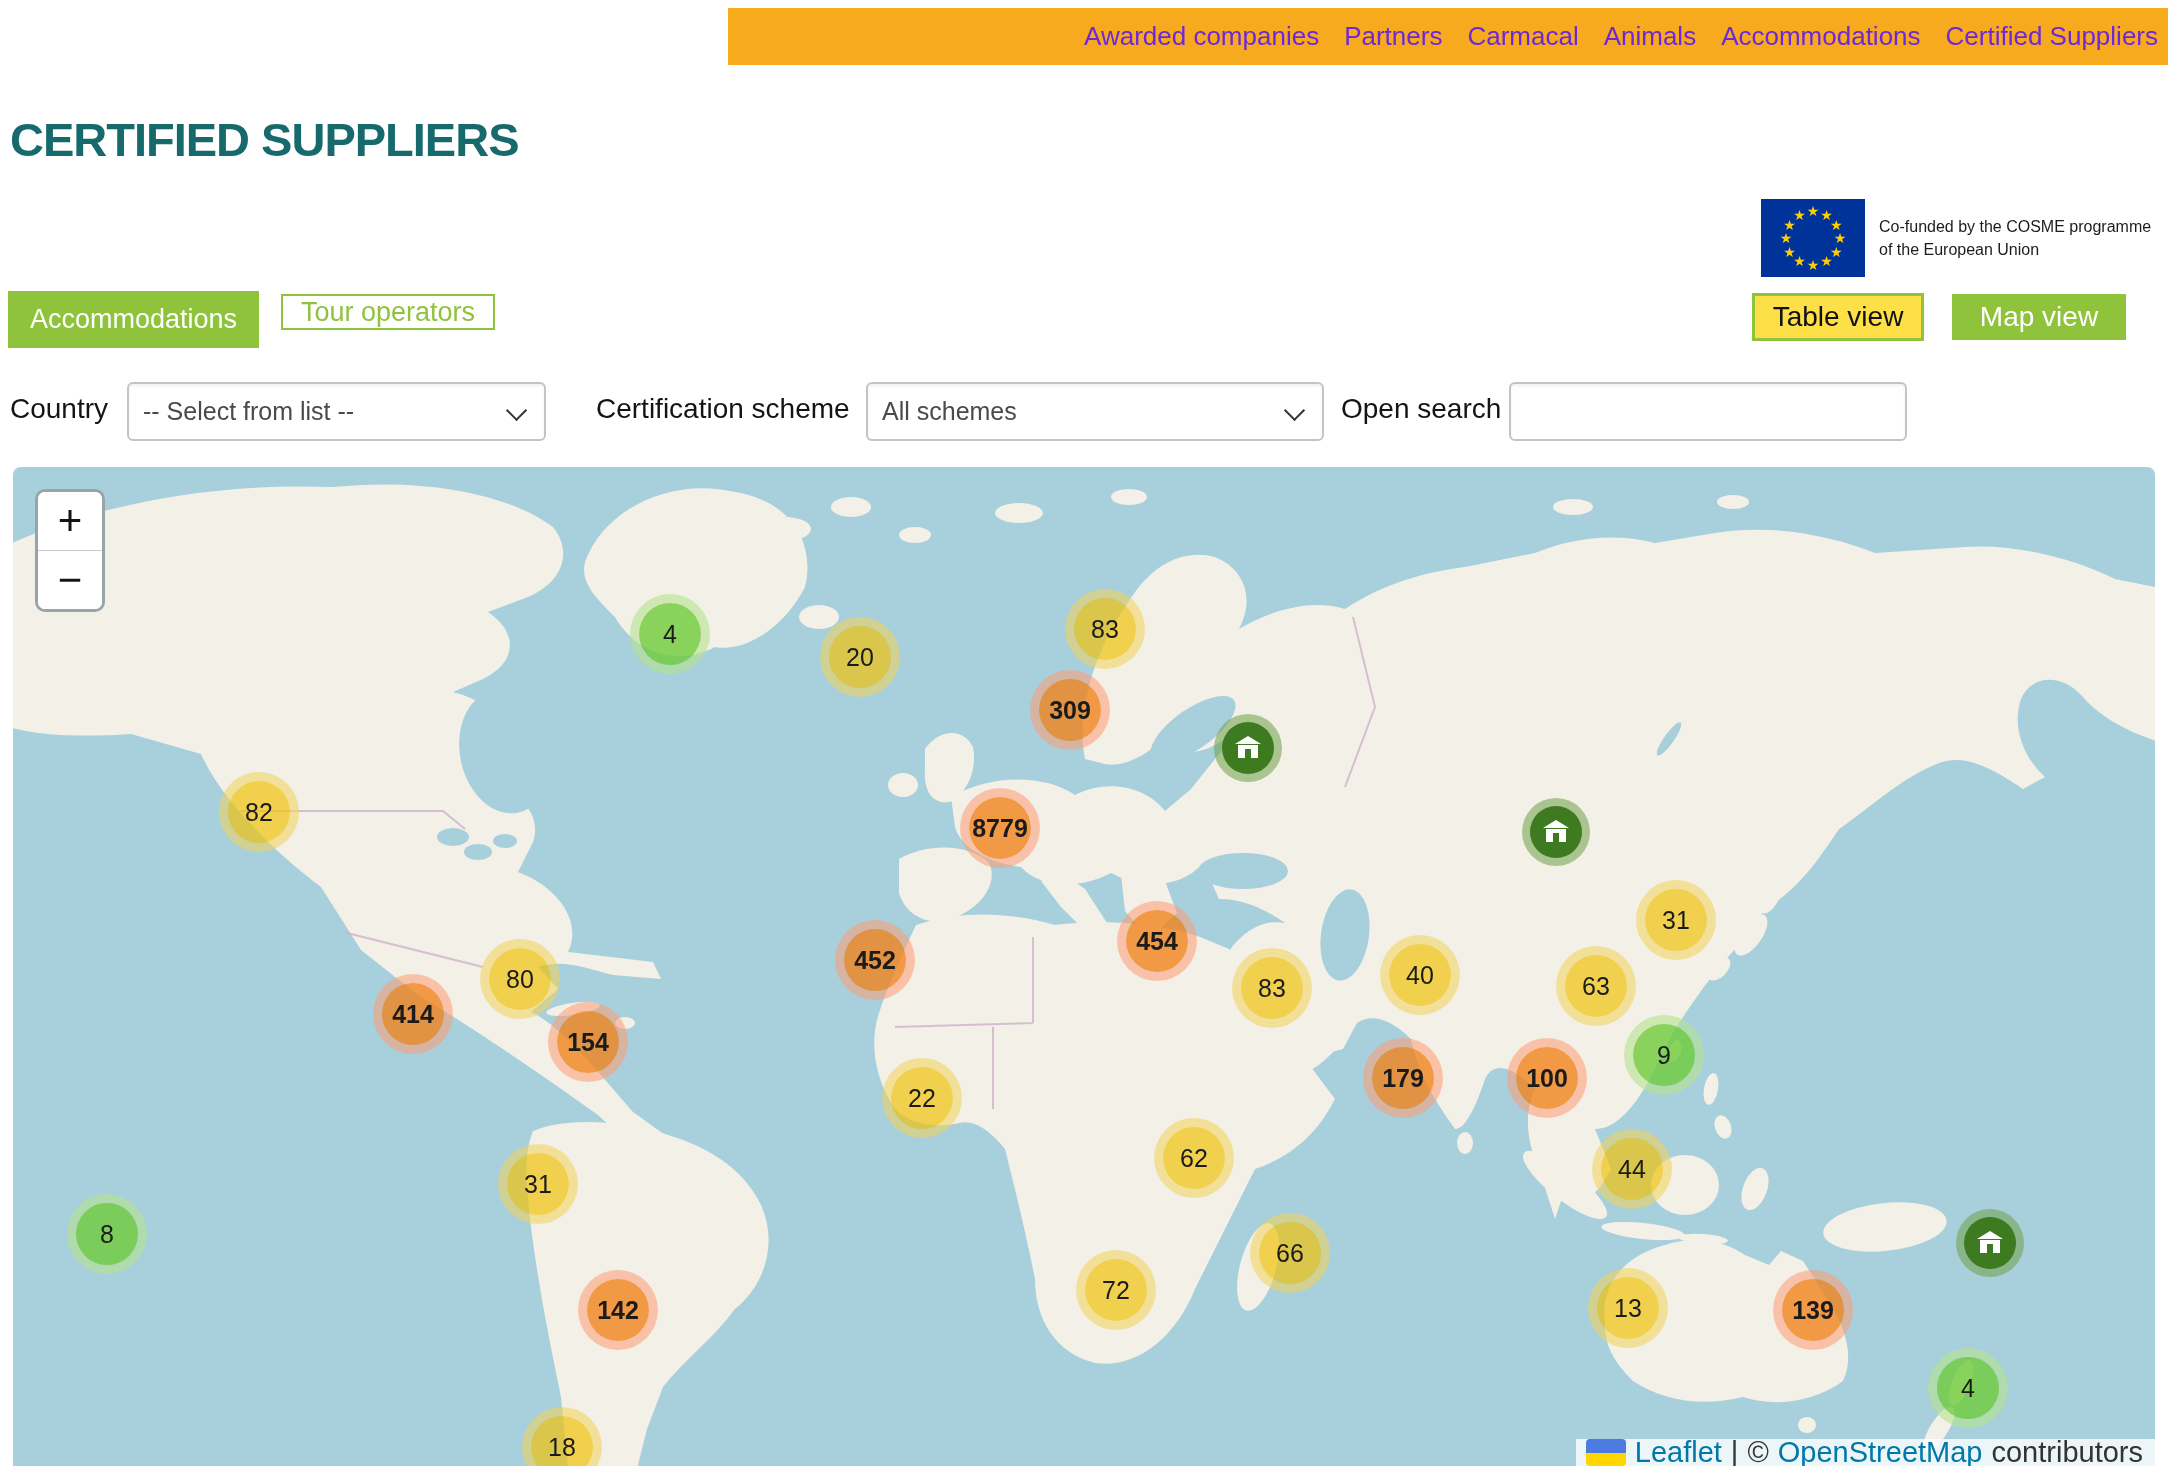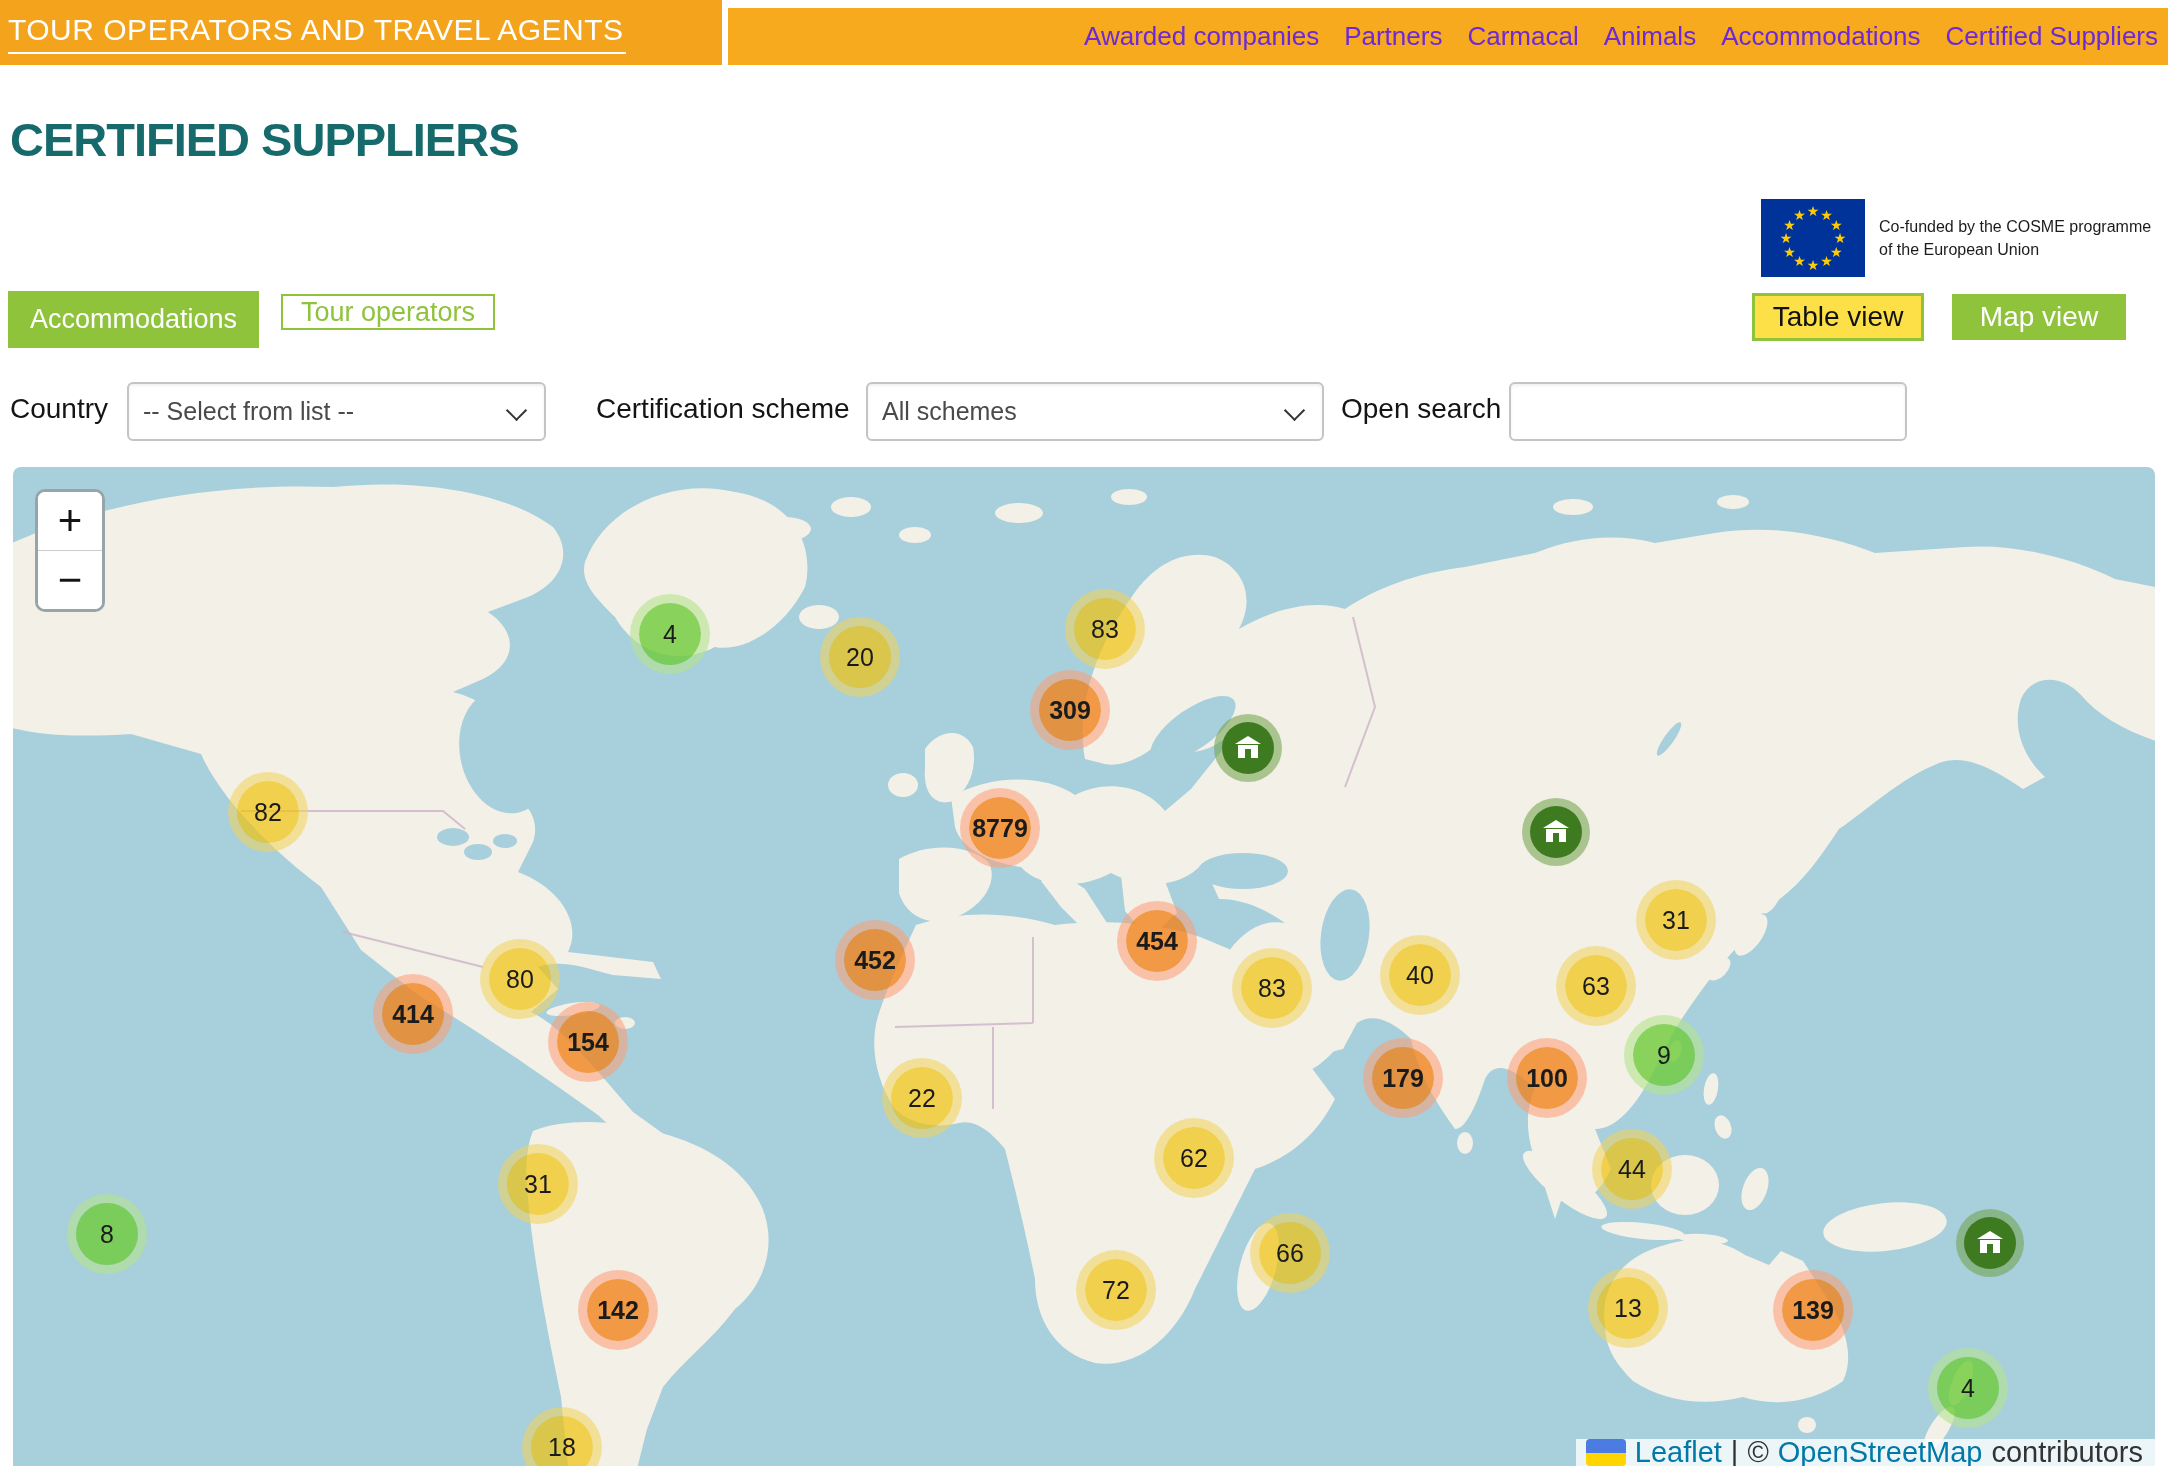--- a/index.html
+++ b/index.html
@@ -57,23 +57,20 @@
   .attr{position:absolute;right:0;bottom:0;height:27px;background:rgba(255,255,255,.78);display:flex;align-items:center;gap:9px;padding:0 12px 0 10px;font-size:29px;color:#333;z-index:20;}
   .attr a{text-decoration:none;color:#0078A8;cursor:pointer;}
   .uaflag{width:40px;height:27px;border-radius:4px;overflow:hidden;display:flex;flex-direction:column;flex:0 0 auto;}
   .uaflag .b{height:50%;background:#4C7BE1;}
   .uaflag .y{height:50%;background:#FFD500;}
 </style>
 </head>
 <body>
 
 <div class="header">
-  <div class="header-left">
-    <span class="brand">TOUR OPERATORS AND TRAVEL AGENTS</span>
-  </div>
   <div class="header-right">
     <span class="nav-item">Awarded companies</span>
     <span class="nav-item">Partners</span>
     <span class="nav-item">Carmacal</span>
     <span class="nav-item">Animals</span>
     <span class="nav-item">Accommodations</span>
     <span class="nav-item">Certified Suppliers</span>
   </div>
 </div>
 
@@ -209,21 +206,21 @@
       </div>
       <div class="cluster medium" style="left: 1092px; top: 162px;">
         <span>83</span>
       </div>
       <div class="cluster large" style="left: 1057px; top: 243px;">
         <span>309</span>
       </div>
       <div class="cluster large" style="left: 987px; top: 361px;">
         <span>8779</span>
       </div>
-      <div class="cluster medium" style="left: 255px; top: 345px;">
+      <div class="cluster medium" style="left: 246px; top: 345px;">
         <span>82</span>
       </div>
       <div class="cluster large" style="left: 862px; top: 493px;">
         <span>452</span>
       </div>
       <div class="cluster large" style="left: 1144px; top: 474px;">
         <span>454</span>
       </div>
       <div class="cluster medium" style="left: 1259px; top: 521px;">
         <span>83</span>

